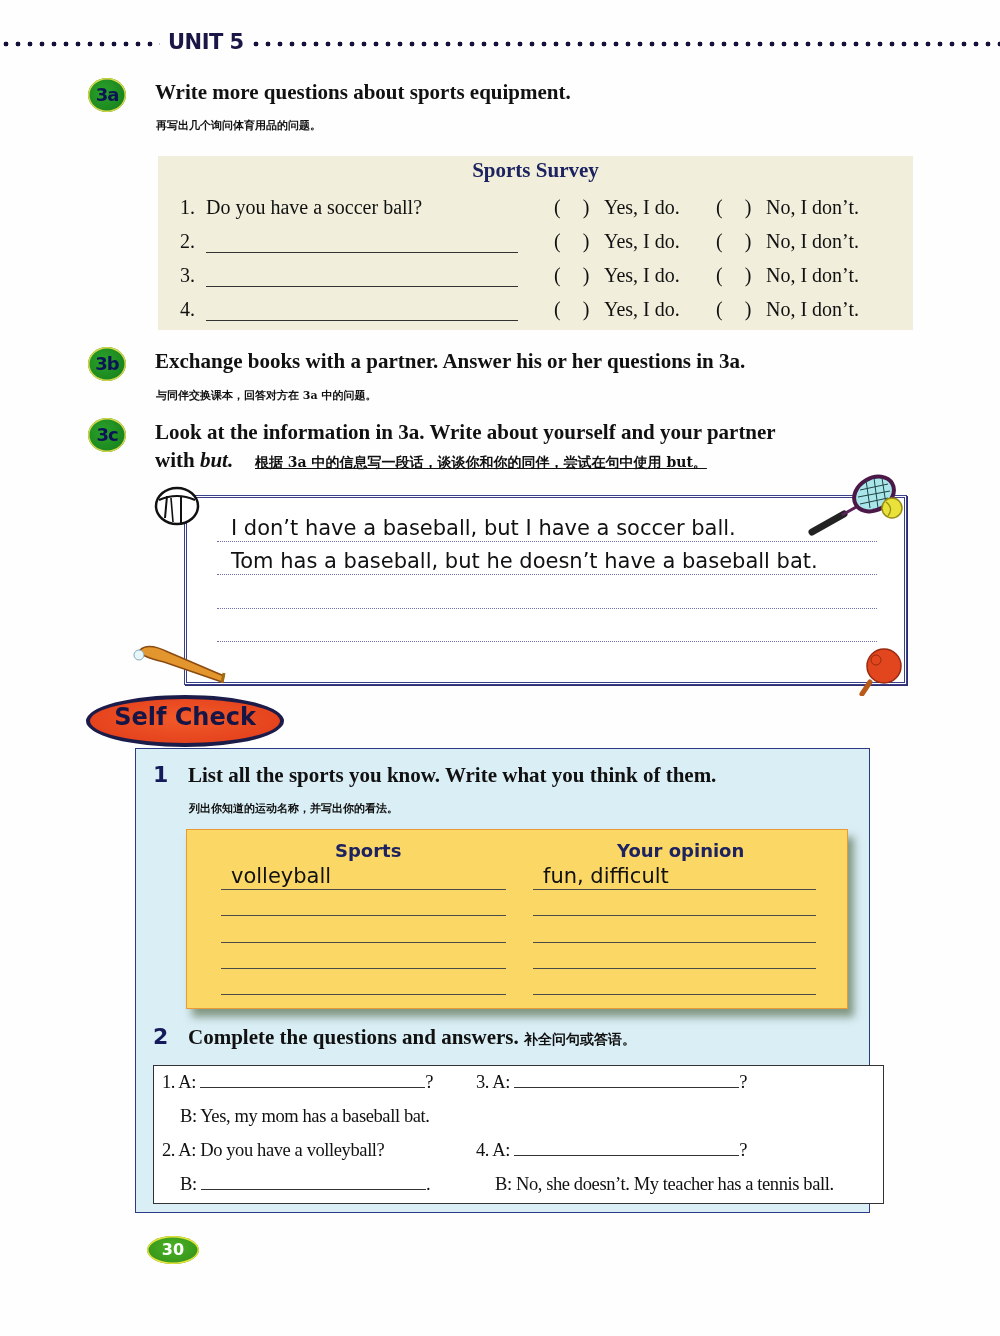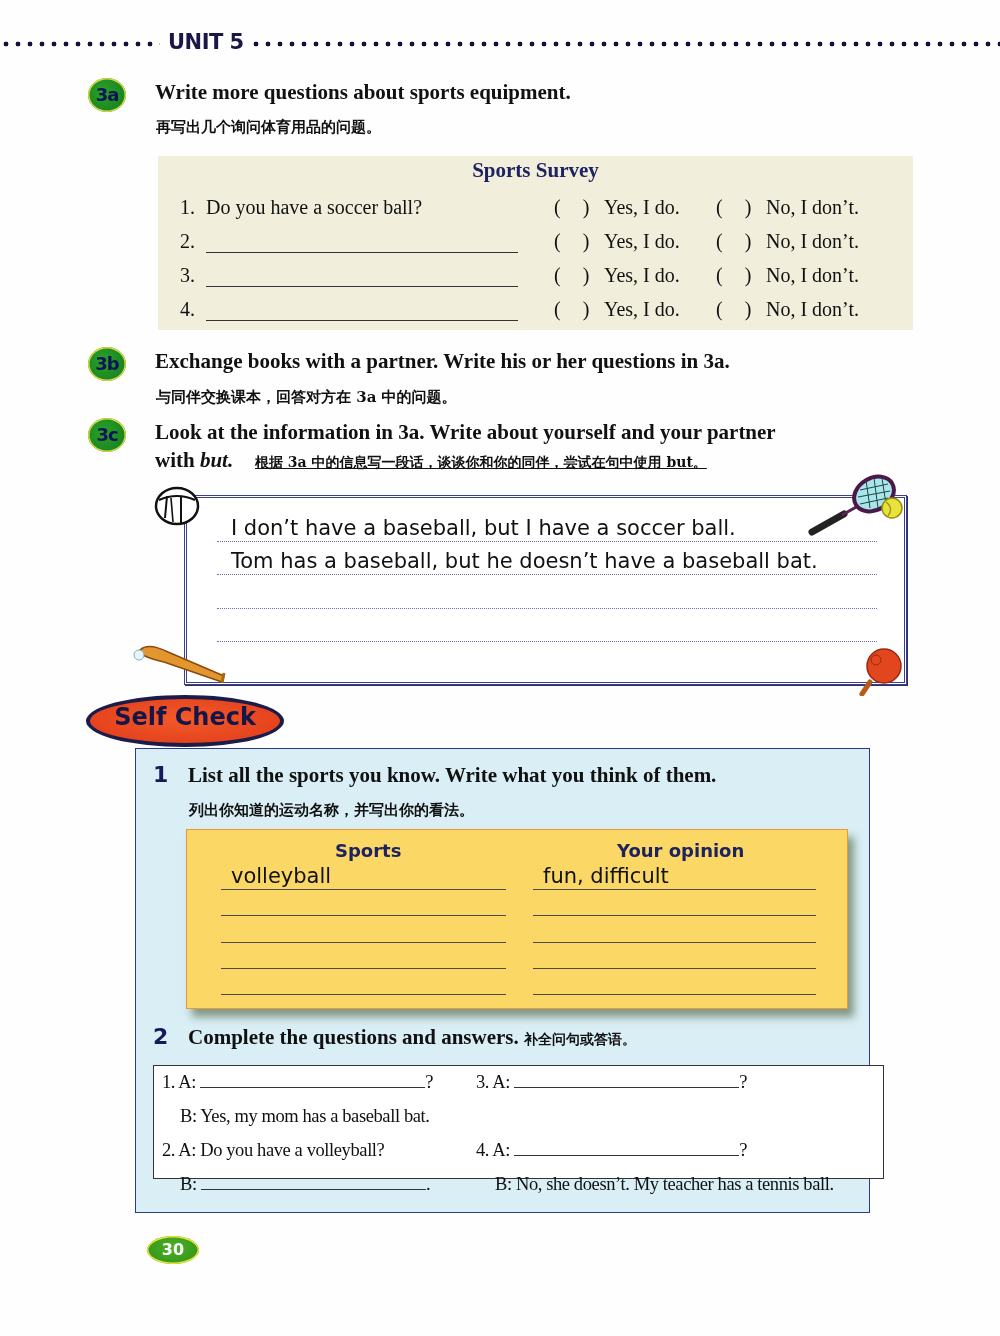--- a/index.html
+++ b/index.html
@@ -14,21 +14,21 @@
           font-weight:bold; font-size:21px; color:#1a1646; letter-spacing:-0.5px; }
 
   
   .badge { position:absolute; width:38px; height:34px; border-radius:50%;
            background: radial-gradient(circle at 40% 40%, #2aa12a, #137a1a);
            box-shadow: 0 0 0 1.5px #d8d84a inset;
            font-family:"DejaVu Sans", sans-serif; font-weight:bold; font-size:18px;
            color:#0c1456; text-align:center; line-height:34px; letter-spacing:-1px; }
 
   .instr { position:absolute; font-weight:bold; font-size:21px; color:#111; white-space:nowrap; }
-  .cn { position:absolute; font-family:"DejaVu Serif", serif; font-weight:bold; font-size:15px; color:#111; white-space:nowrap; }
+  .cn { position:absolute; font-family:"DejaVu Serif", serif; font-weight:bold; font-size:11px; color:#111; white-space:nowrap; }
 
   
   .survey { position:absolute; left:158px; top:156px; width:755px; height:174px; background:#f1efdc; }
   .survey-title { position:absolute; left:0; width:755px; top:2px; text-align:center;
           font-weight:bold; font-size:21px; color:#1d2260; }
   .srow { position:absolute; left:22px; height:30px; font-size:20px; white-space:nowrap; }
   .snum { position:absolute; left:0; }
   .sq { position:absolute; left:26px; }
   .sline { position:absolute; left:26px; top:22px; width:312px; border-bottom:1.5px solid #333; }
   .opt { position:absolute; white-space:nowrap; }
@@ -51,21 +51,21 @@
   .numbig { position:absolute; font-family:"DejaVu Sans", sans-serif; font-weight:bold; font-size:22px; color:#141a5a; }
 
   .ybox { position:absolute; left:186px; top:829px; width:662px; height:180px;
           background:#fbd865; border:1.5px solid #e79a35; box-sizing:border-box;
           box-shadow: 6px 8px 8px rgba(60,80,40,0.55); }
   .yhead { position:absolute; top:10px; font-family:"DejaVu Sans", sans-serif; font-weight:bold;
            font-size:18px; color:#1d2260; }
   .yline { position:absolute; border-bottom:1.5px solid #4a4a4a; height:0; }
   .yhand { position:absolute; font-family:"DejaVu Sans", sans-serif; font-size:21px; color:#111; }
 
-  .qbox { position:absolute; left:153px; top:1065px; width:731px; height:114px; background:#fff;
+  .qbox { position:absolute; left:153px; top:1065px; width:731px; height:139px; background:#fff;
           border:1.5px solid #333; box-sizing:border-box; }
   .qt { position:absolute; font-size:18.5px; white-space:nowrap; letter-spacing:-0.4px; }
   .qblank { display:inline-block; border-bottom:1.2px solid #333; height:14px; vertical-align:baseline; }
 
   .page-num { position:absolute; left:147px; top:1236px; width:52px; height:28px; border-radius:50%;
               background: radial-gradient(ellipse at 50% 40%, #4cb126, #2e8d16);
               box-shadow: 0 0 0 1.5px #e6e33a inset;
               font-family:"DejaVu Sans", sans-serif; font-weight:bold; font-size:16px; color:#fff;
               text-align:center; line-height:28px; }
 
@@ -116,21 +116,21 @@
     <span class="snum">4.</span>
     <span class="sline"></span>
     <span class="opt" style="left:374px;"><span>(</span><span style="display:inline-block;width:22px"></span><span>)</span></span>
     <span class="opt" style="left:424px;">Yes, I do.</span>
     <span class="opt" style="left:536px;"><span>(</span><span style="display:inline-block;width:22px"></span><span>)</span></span>
     <span class="opt" style="left:586px;">No, I don’t.</span>
   </div>
 </div>
 
 <div class="badge" style="left:88px; top:347px;">3b</div>
-<div class="instr" style="left:155px; top:349px;">Exchange books with a partner. Write his or her questions in 3a.</div>
+<div class="instr" style="left:155px; top:349px;">Exchange books with a partner. Answer his or her questions in 3a.</div>
 <div class="cn" style="left:156px; top:388px;">与同伴交换课本，回答对方在 3a 中的问题。</div>
 
 <div class="badge" style="left:88px; top:418px;">3c</div>
 <div class="instr" style="left:155px; top:420px;">Look at the information in 3a. Write about yourself and your partner</div>
 <div class="instr" style="left:155px; top:448px;">
   <span>with </span><i>but.</i>
 </div>
 <div class="cn" style="left:255px; top:454px; font-size:14px;text-decoration:underline;">根据 3a 中的信息写一段话，谈谈你和你的同伴，尝试在句中使用 but。</div>
 
 <div class="wbox">

